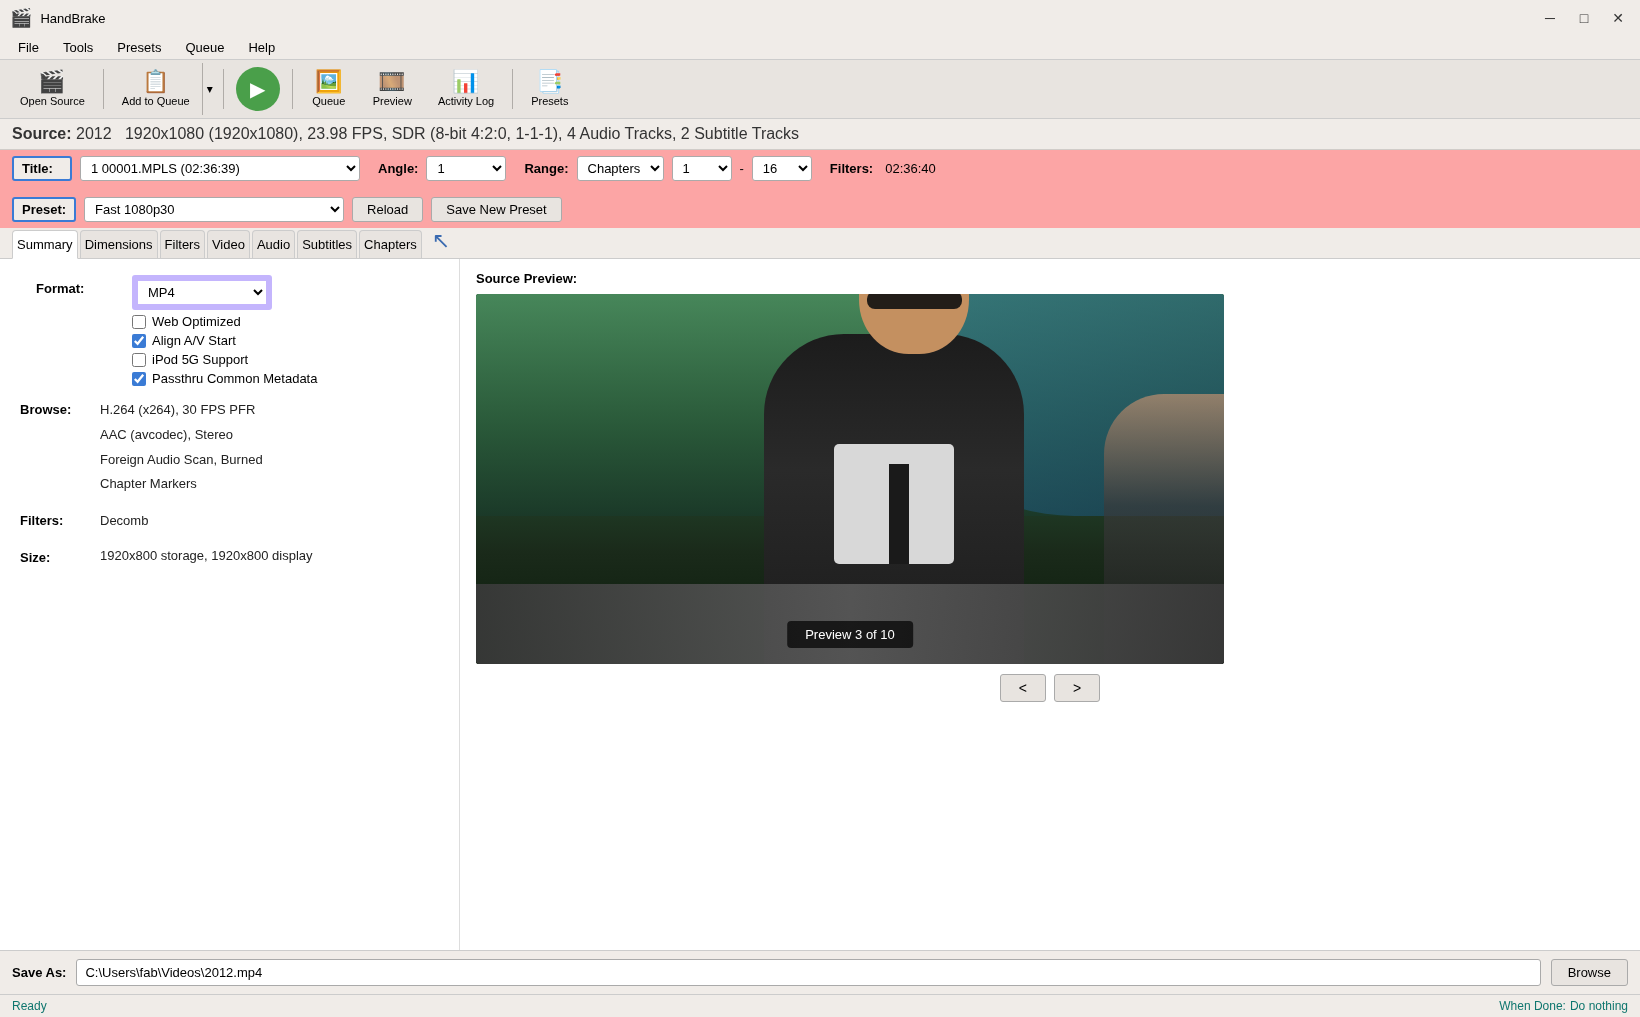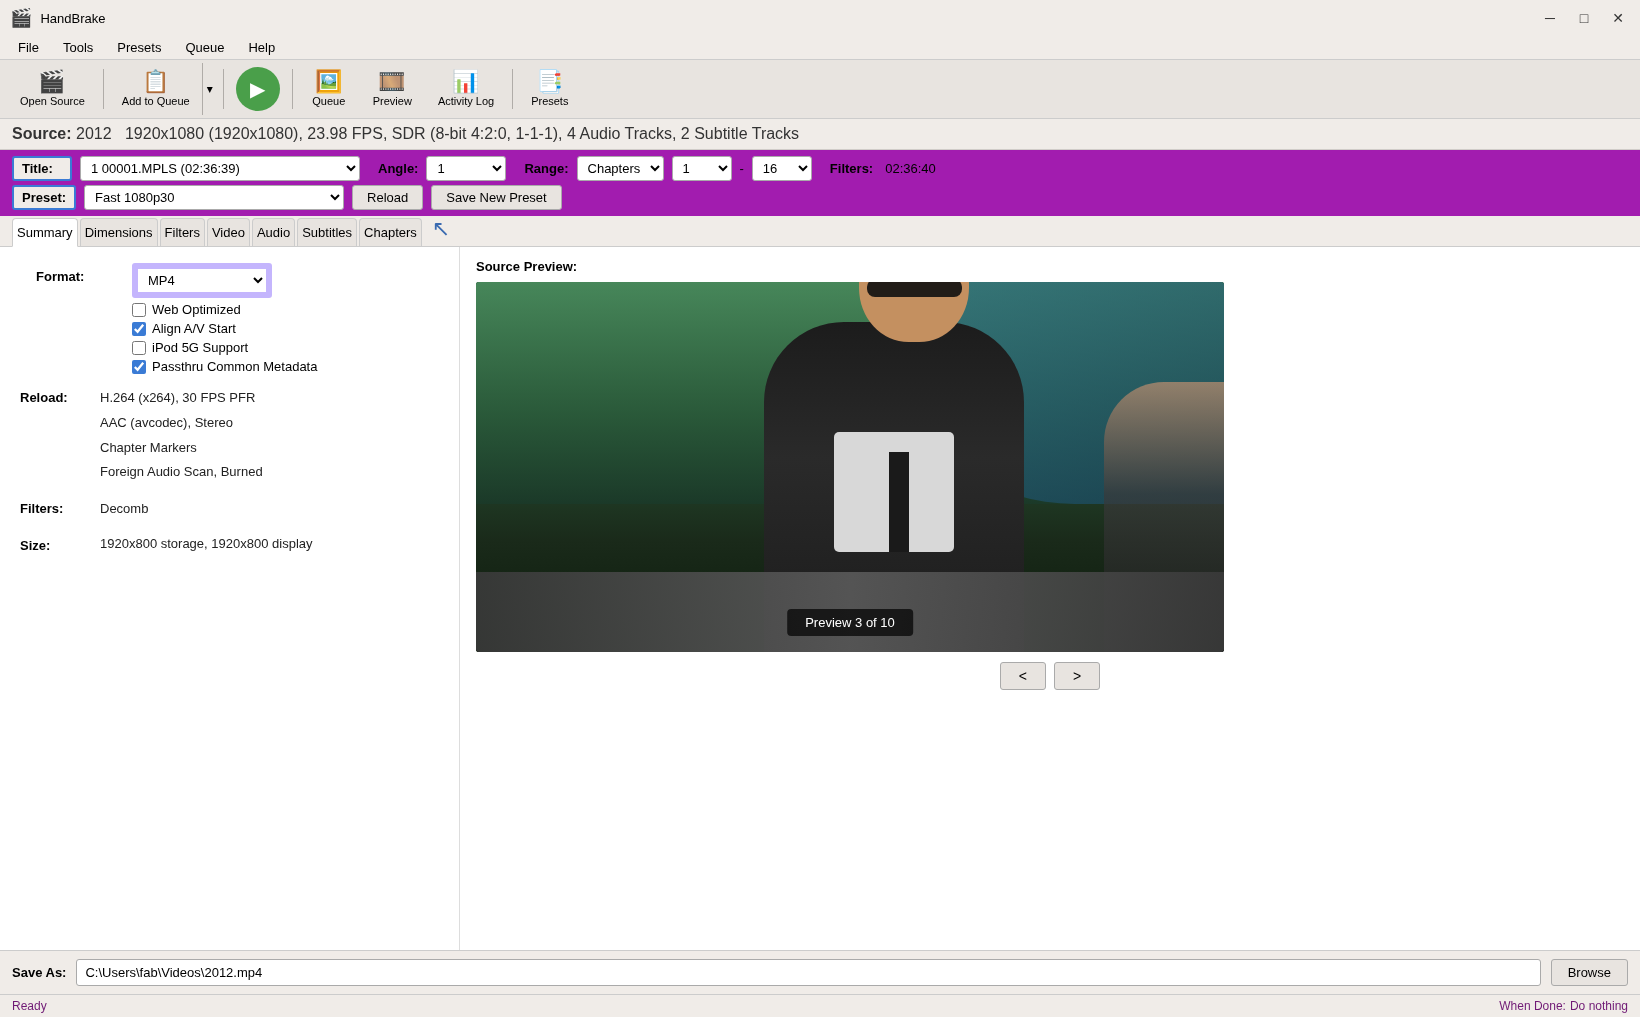--- a/index.html
+++ b/index.html
@@ -134,25 +134,25 @@
       background: #f0ece8;
       border-bottom: 1px solid #d0ccc8;
       font-size: 16px;
       color: #333;
     }
     .source-bar span.label {
       font-weight: bold;
     }
     
     .form-area {
-      background: #a21caf;
+      background: #fca5a5;
       padding: 6px 12px;
       display: flex;
       flex-direction: column;
-      gap: 4px;
+      gap: 16px;
     }
     .form-row {
       display: flex;
       align-items: center;
       gap: 8px;
     }
     .form-label-box {
       border: 2px solid #3a7bd5;
       padding: 3px 8px;
       font-weight: bold;
@@ -387,21 +387,21 @@
       font-size: 13px;
     }
     
     .status-bar {
       background: #f0ece8;
       border-top: 1px solid #ccc;
       padding: 4px 12px;
       display: flex;
       justify-content: space-between;
       font-size: 12px;
-      color: #701a75;
+      color: #0f766e;
     }
     .when-done {
       display: flex;
       align-items: center;
       gap: 4px;
     }
     
     .format-row {
       display: flex;
       align-items: flex-start;
@@ -544,26 +544,26 @@
           <label for="ipod">iPod 5G Support</label>
         </div>
         <div class="checkbox-row">
           <input type="checkbox" id="passthru" checked="" style="">
           <label for="passthru">Passthru Common Metadata</label>
         </div>
       </div>
     </div>
 
     <div class="section-row">
-      <span class="section-label">Reload:</span>
+      <span class="section-label">Browse:</span>
       <div class="section-content">
         <div class="track-line">H.264 (x264), 30 FPS PFR</div>
         <div class="track-line">AAC (avcodec), Stereo</div>
+        <div class="track-line">Foreign Audio Scan, Burned</div>
         <div class="track-line">Chapter Markers</div>
-        <div class="track-line">Foreign Audio Scan, Burned</div>
       </div>
     </div>
 
     <div class="section-row">
       <span class="section-label">Filters:</span>
       <div class="section-content">
         <div class="track-line">Decomb</div>
       </div>
     </div>
 

